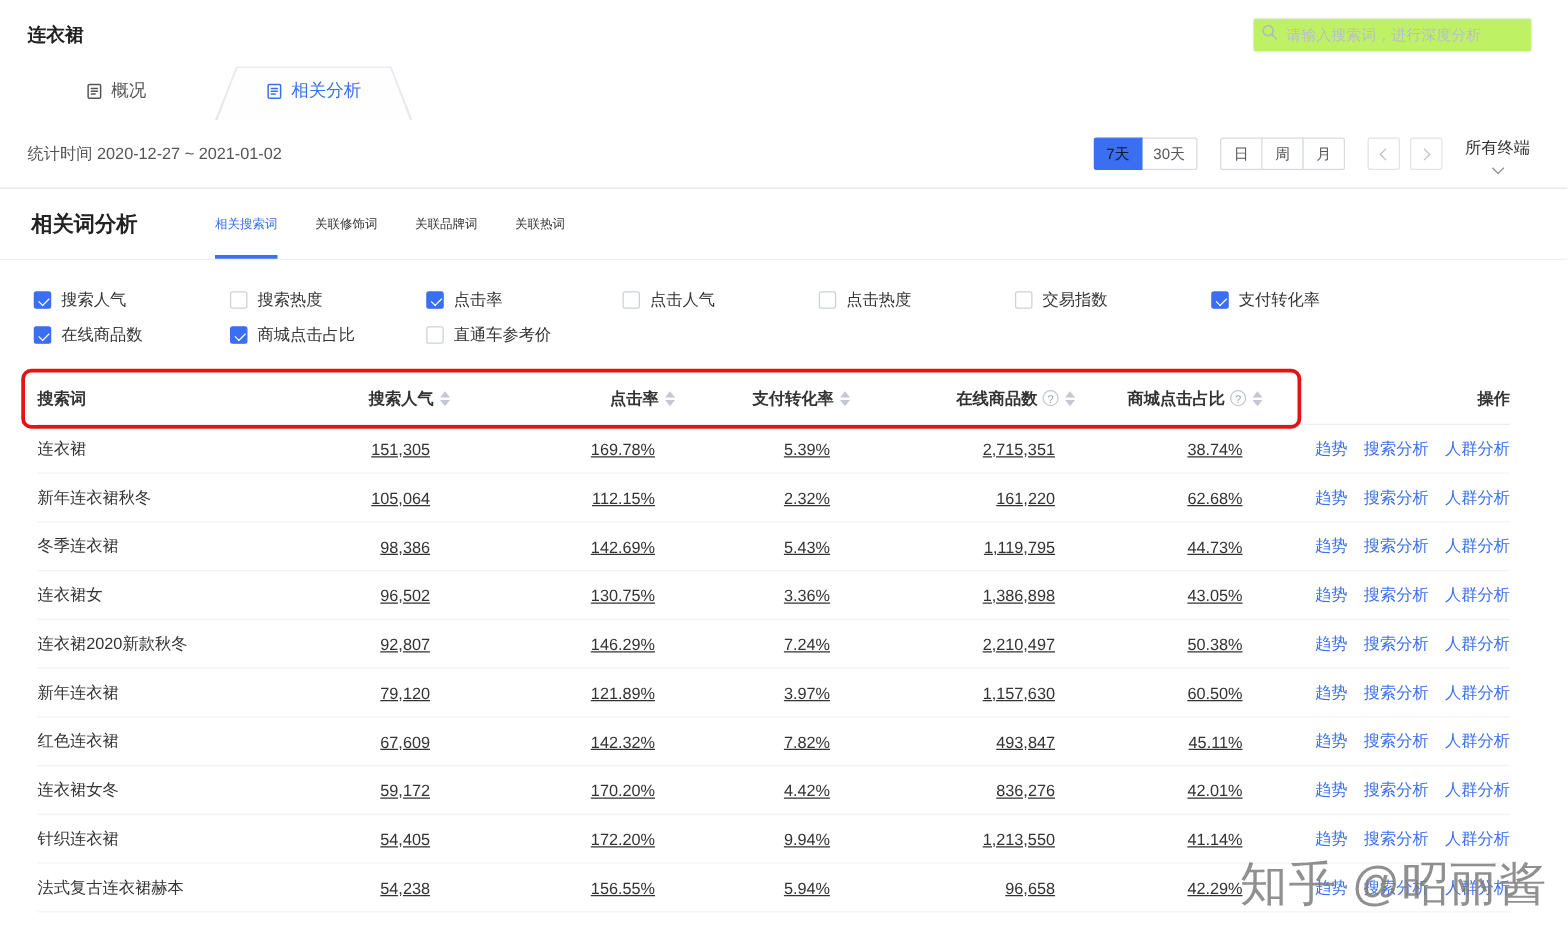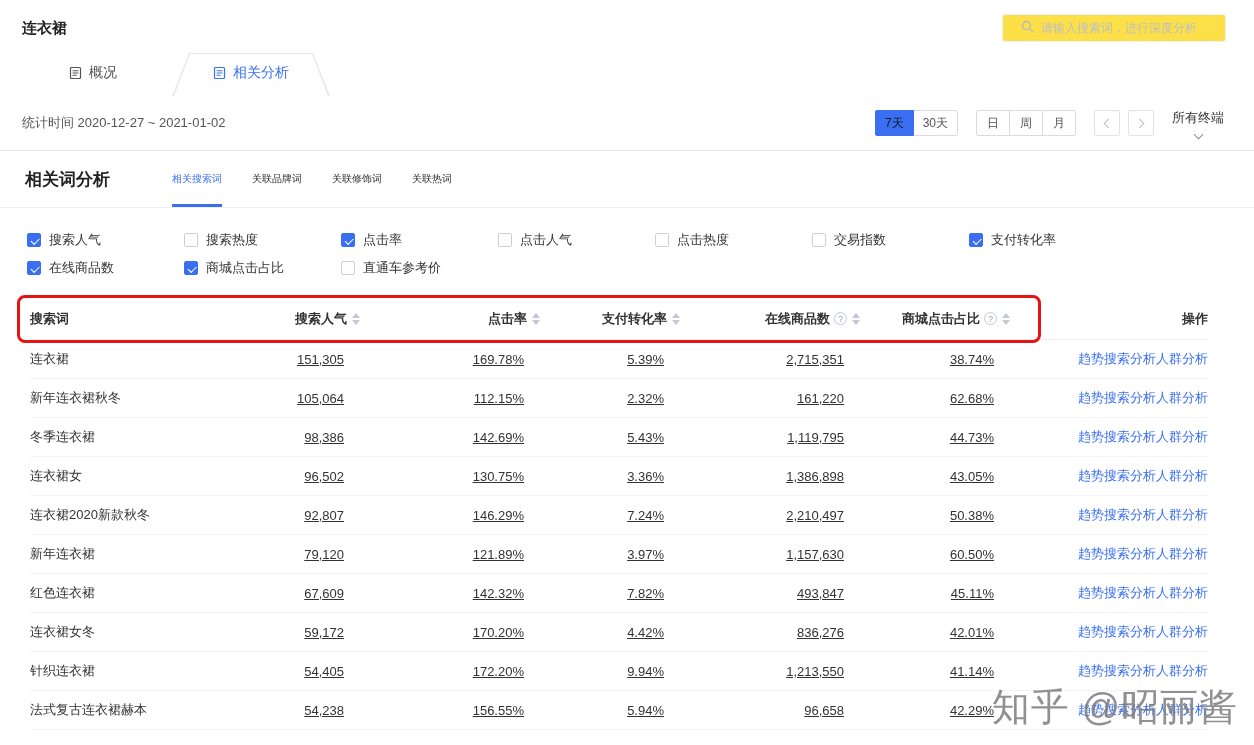--- a/index.html
+++ b/index.html
@@ -6,21 +6,21 @@
   :root { --accent:#3a6ff2; --annotation:#e31414; }
   html,body { width:1254px; height:745px; }
   body {
     font-family:"Liberation Sans","DejaVu Sans",sans-serif;
     background:#fff; overflow:hidden; position:relative; color:#333;
   }
 
   
   .topbar { display:flex; justify-content:space-between; align-items:center; height:48px; padding:8px 28px 0 22px; }
   .page-title { font-size:15px; font-weight:700; color:#222; }
-  .searchbox { width:224px; height:28px; background:#fde047; border:1px solid #eef0f3; border-radius:3px; display:flex; align-items:center; padding:0 18px; gap:7px; }
+  .searchbox { width:224px; height:28px; background:#bef264; border:1px solid #eef0f3; border-radius:3px; display:flex; align-items:center; padding:0 6px; gap:7px; }
   .searchbox input { border:none; outline:none; background:transparent; font-size:12px; color:#666; width:100%; font-family:inherit; }
   .searchbox input::placeholder { color:#b9bfc9; }
 
   
   .tabs { display:flex; height:46px; margin-top:2px; padding-left:14px; }
   .tab { position:relative; width:158px; display:flex; align-items:center; justify-content:center; gap:7px; font-size:14px; color:#555; cursor:pointer; }
   .tab.active { color:var(--accent); }
   .tab.active::before { content:""; position:absolute; inset:3px 0 0 0; background:#e6e9ee; clip-path:polygon(17px 0, calc(100% - 17px) 0, 100% 100%, 0 100%); }
   .tab.active::after  { content:""; position:absolute; inset:4px 2px 0 2px; background:#fefefe; clip-path:polygon(16px 0, calc(100% - 16px) 0, 100% 100%, 0 100%); }
   .tab > * { position:relative; z-index:1; }
@@ -69,21 +69,21 @@
   .th { display:flex; align-items:center; font-size:13px; font-weight:700; color:#333; }
   .th.num, .th.actions { justify-content:flex-end; }
   .sort { display:flex; flex-direction:column; gap:2px; margin-left:5px; cursor:pointer; }
   .sort i { display:block; width:0; height:0; border-left:4px solid transparent; border-right:4px solid transparent; }
   .sort i.up   { border-bottom:5px solid #c3c8d2; }
   .sort i.down { border-top:5px solid #c3c8d2; }
   .help { width:13px; height:13px; border:1px solid #c3c8d2; border-radius:50%; color:#9aa1ac; font-size:9px; font-weight:400; display:flex; align-items:center; justify-content:center; margin-left:4px; cursor:pointer; }
   .tr { height:39px; border-bottom:1px solid #f1f3f6; }
   .td { font-size:13px; color:#333; }
   .td.num { text-align:right; padding-right:16px;text-decoration:underline; }
-  .td.actions { display:flex; justify-content:flex-end; }
+  .td.actions { display:flex; justify-content:flex-end; gap:13px; }
   .action-link { color:var(--accent); font-size:13px; text-decoration:none; cursor:pointer; white-space:nowrap; }
 
   .watermark { position:absolute; right:16px; bottom:12px; font-size:38px; color:#7d7d7d; opacity:.85; z-index:5; letter-spacing:1px; }
 </style>
 </head>
 <body>
 
 <div class="topbar">
   <div class="page-title">连衣裙</div>
   <div class="searchbox">
@@ -145,24 +145,24 @@
   </div>
 </div>
 
 <div class="section-header">
   <div class="section-title">相关词分析</div>
   <div class="subtabs">
     <div class="subtab active">
         <span>相关搜索词</span>
       </div>
     <div class="subtab">
+        <span>关联修饰词</span>
+      </div>
+    <div class="subtab">
         <span>关联品牌词</span>
-      </div>
-    <div class="subtab">
-        <span>关联修饰词</span>
       </div>
     <div class="subtab">
         <span>关联热词</span>
       </div>
   </div>
 </div>
 
 <div class="filters">
   <div class="filter-row">
       <label class="checkbox-item">

